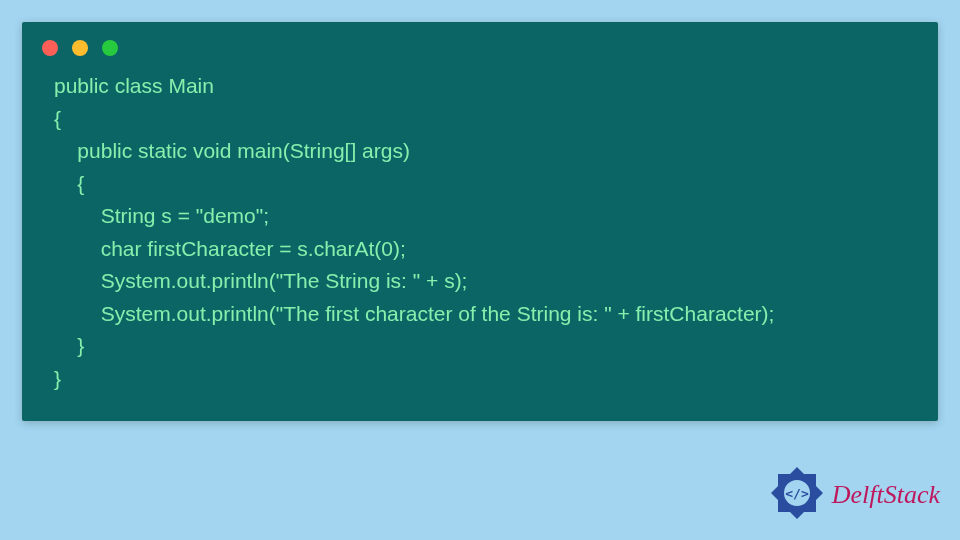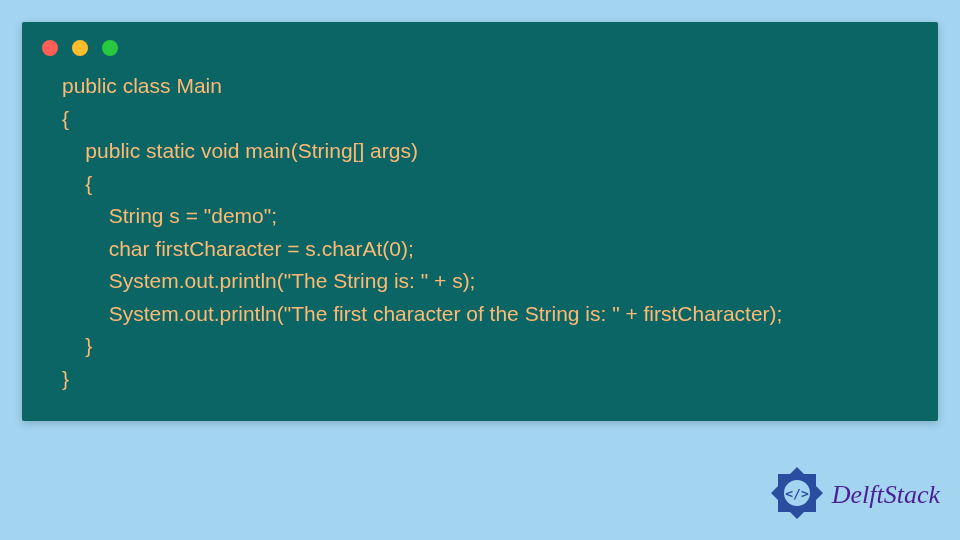--- a/index.html
+++ b/index.html
@@ -28,24 +28,24 @@
   }
   .dot {
     width: 16px;
     height: 16px;
     border-radius: 50%;
   }
   .dot.red { background: #ff5f56; }
   .dot.yellow { background: #ffbd2e; }
   .dot.green { background: #27c93f; }
   .code {
-    color: #fdba74;
+    color: #86efac;
     font-size: 21px;
     line-height: 1.55;
-    padding: 4px 28px 8px 40px;
+    padding: 4px 28px 8px 32px;
     white-space: pre;
     font-family: Arial, Helvetica, sans-serif;
   }
   .footer {
     position: absolute;
     bottom: 6px;
     left: 0;
     right: 0;
     height: 76px;
   }
@@ -61,21 +61,21 @@
     right: 20px;
     bottom: 8px;
     display: flex;
     align-items: center;
     gap: 6px;
   }
   .delft-text {
     font-family: Georgia, 'Times New Roman', serif;
     font-style: italic;
     font-size: 26px;
-    color: #4c1d95;
+    color: #be185d;
     font-weight: 500;
   }
   .delft-icon svg { width: 58px; height: 58px; }
 </style>
 </head>
 <body>
 
 <div class="code-window">
   <div class="titlebar">
     <div class="dot red"></div>

